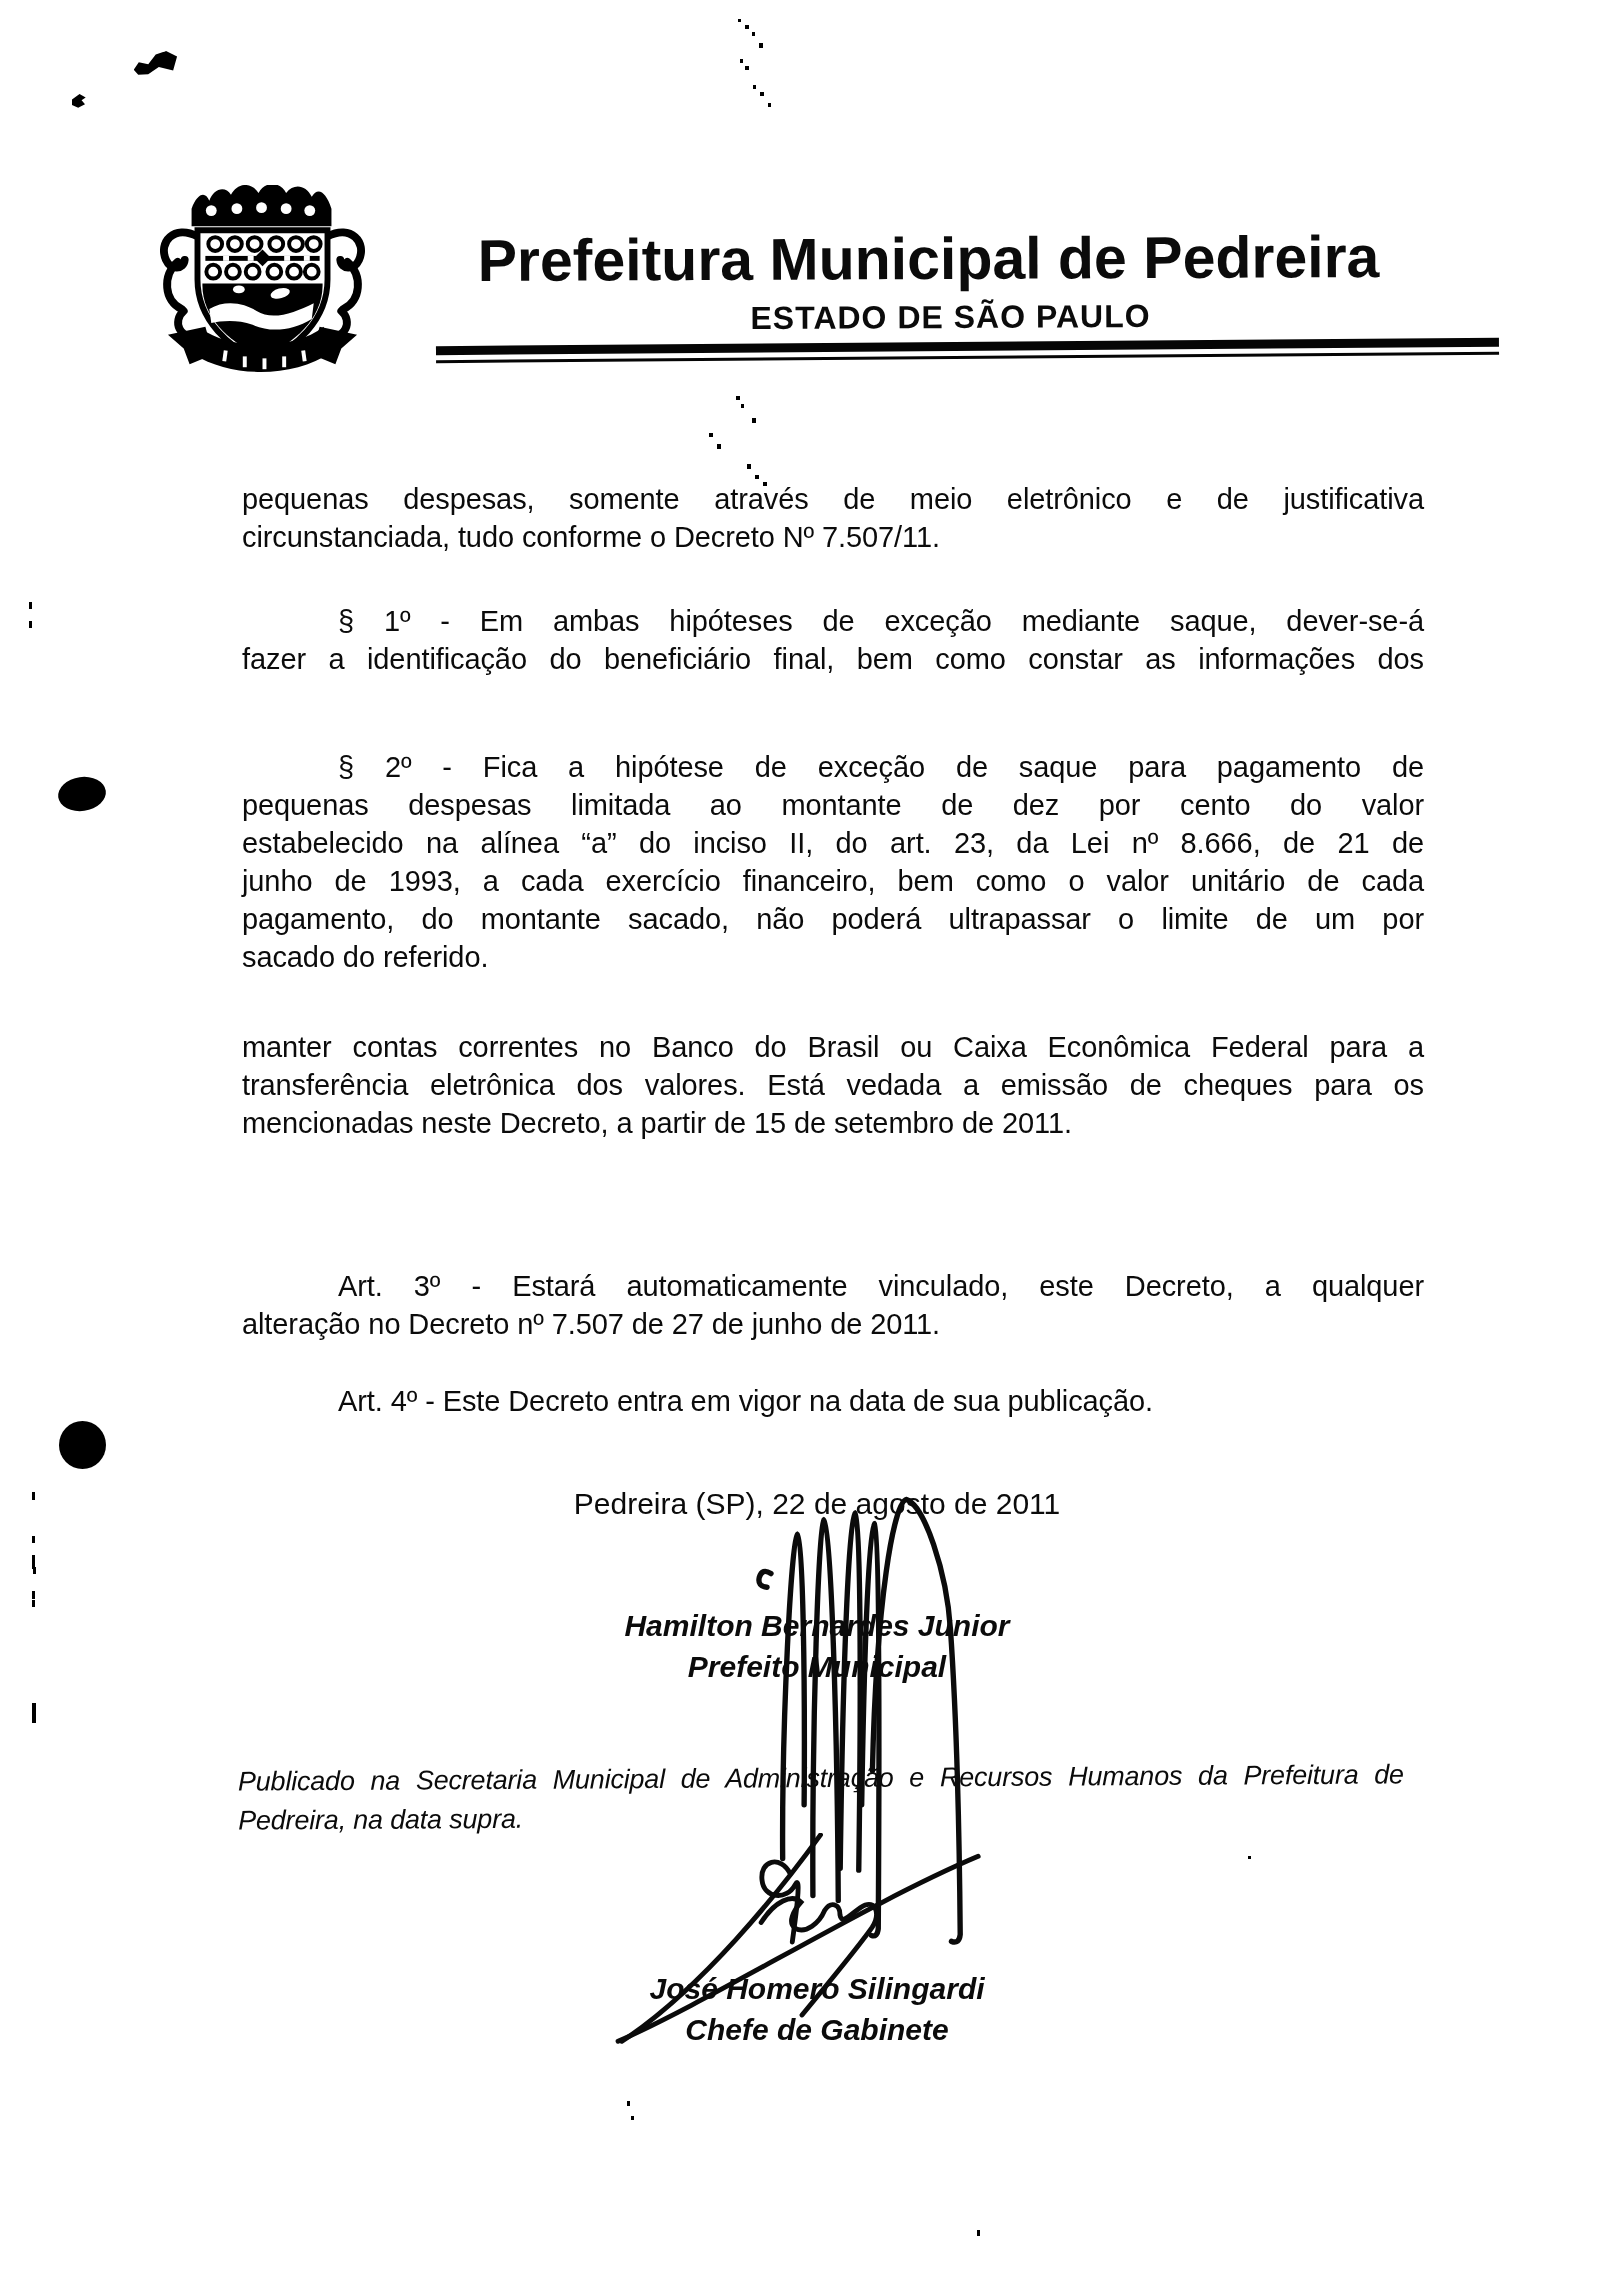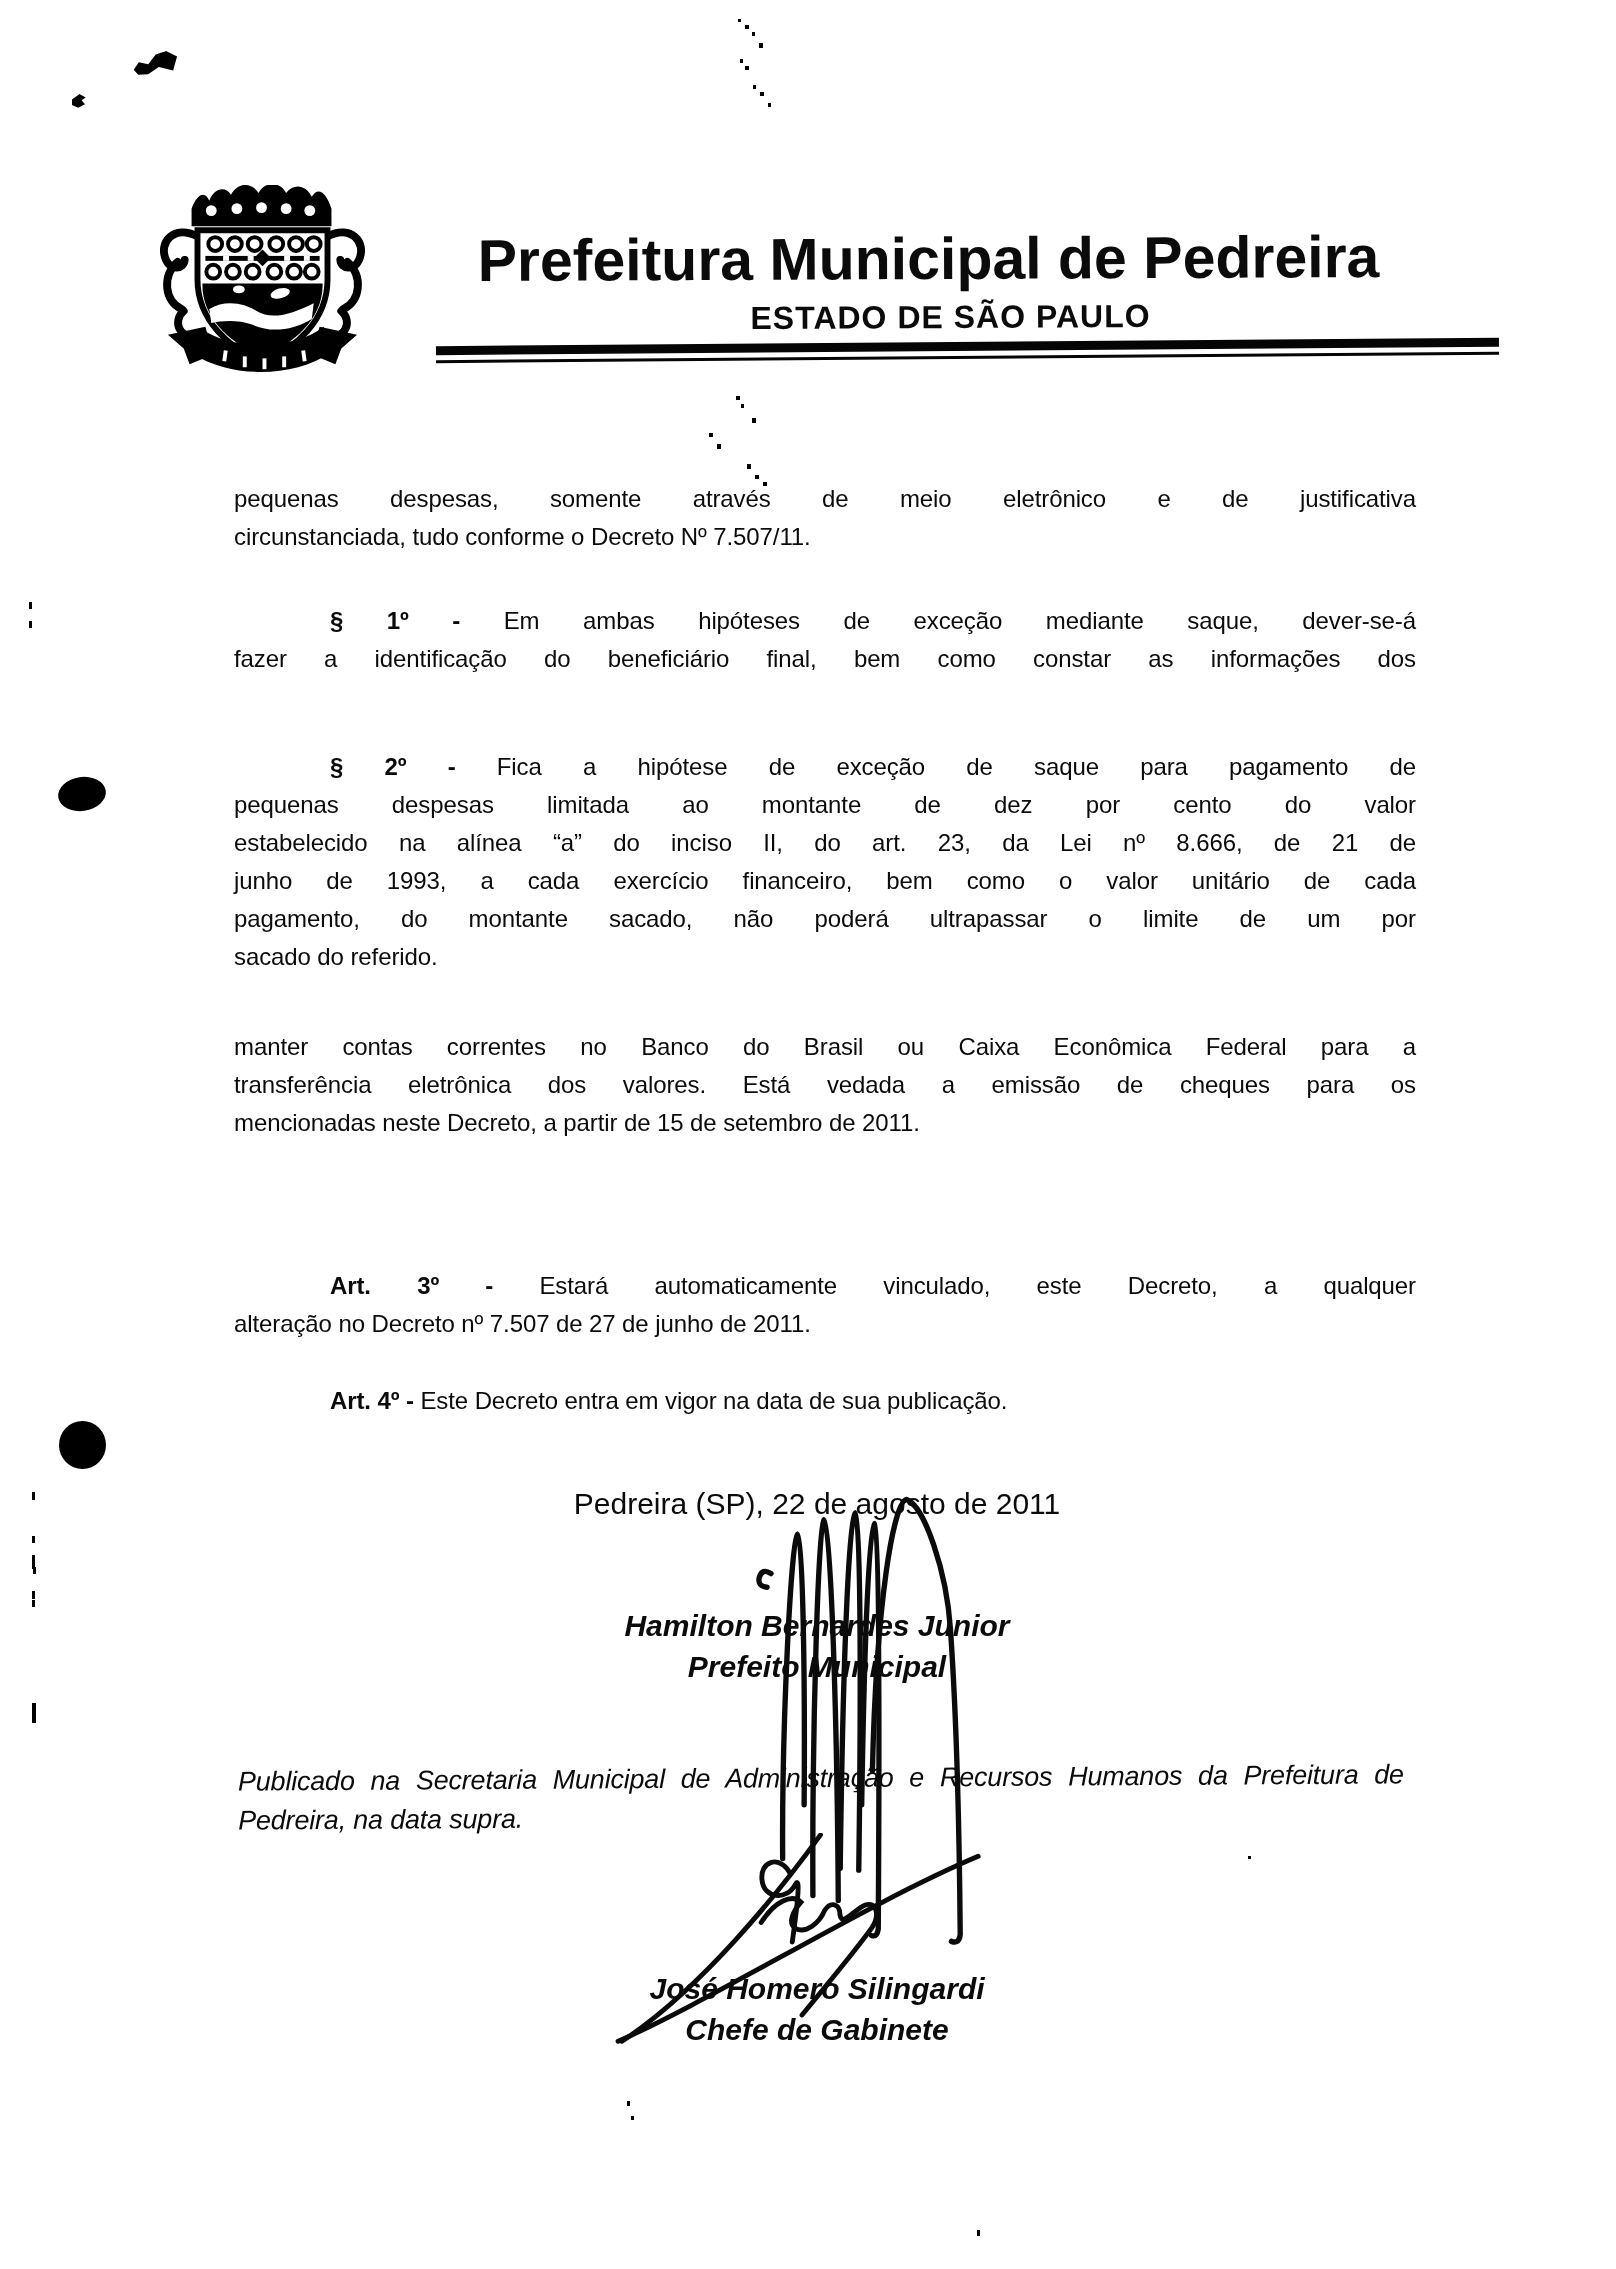--- a/index.html
+++ b/index.html
@@ -21,25 +21,25 @@
     left:419px;top:298px;width:1063px;text-align:center;
     font-size:32px;font-weight:700;letter-spacing:1px;line-height:39px;
     transform:rotate(-0.3deg);
   }
   .rule{left:436px;top:342px;width:1063px;transform:rotate(-0.45deg);}
   .rule-thick{height:8.8px;background:#050505;}
   .rule-thin{height:2.9px;background:#050505;margin-top:4.9px;}
 
   
   .doc{left:226px;top:0;width:1182px;height:2269px;}
-  .para{position:absolute;left:8px;width:100%;font-size:24px;line-height:38px;letter-spacing:-0.1px;}
+  .para{position:absolute;left:16px;width:100%;font-size:29px;line-height:38px;letter-spacing:-0.1px;}
   .line{text-align:justify;text-align-last:justify;}
   .line.last{text-align-last:left;}
   .line.indent{padding-left:96px;}
-  .lead{font-weight:700;margin-top:14px;}
+  .lead{font-weight:400;margin-top:14px;}
   .p1{top:480px;} .p2{top:602px;} .p3{top:748px;}
   .p4{top:1028px;} .p5{top:1267px;} .p6{top:1382px;}
 
   .dateline{
     position:absolute;left:0;top:1455px;width:100%;text-align:center;
     font-size:30px;line-height:38px;
   }
 
   .sig-block{position:absolute;left:0;width:100%;text-align:center;
     font-weight:700;font-style:italic;font-size:30px;line-height:41px;}

